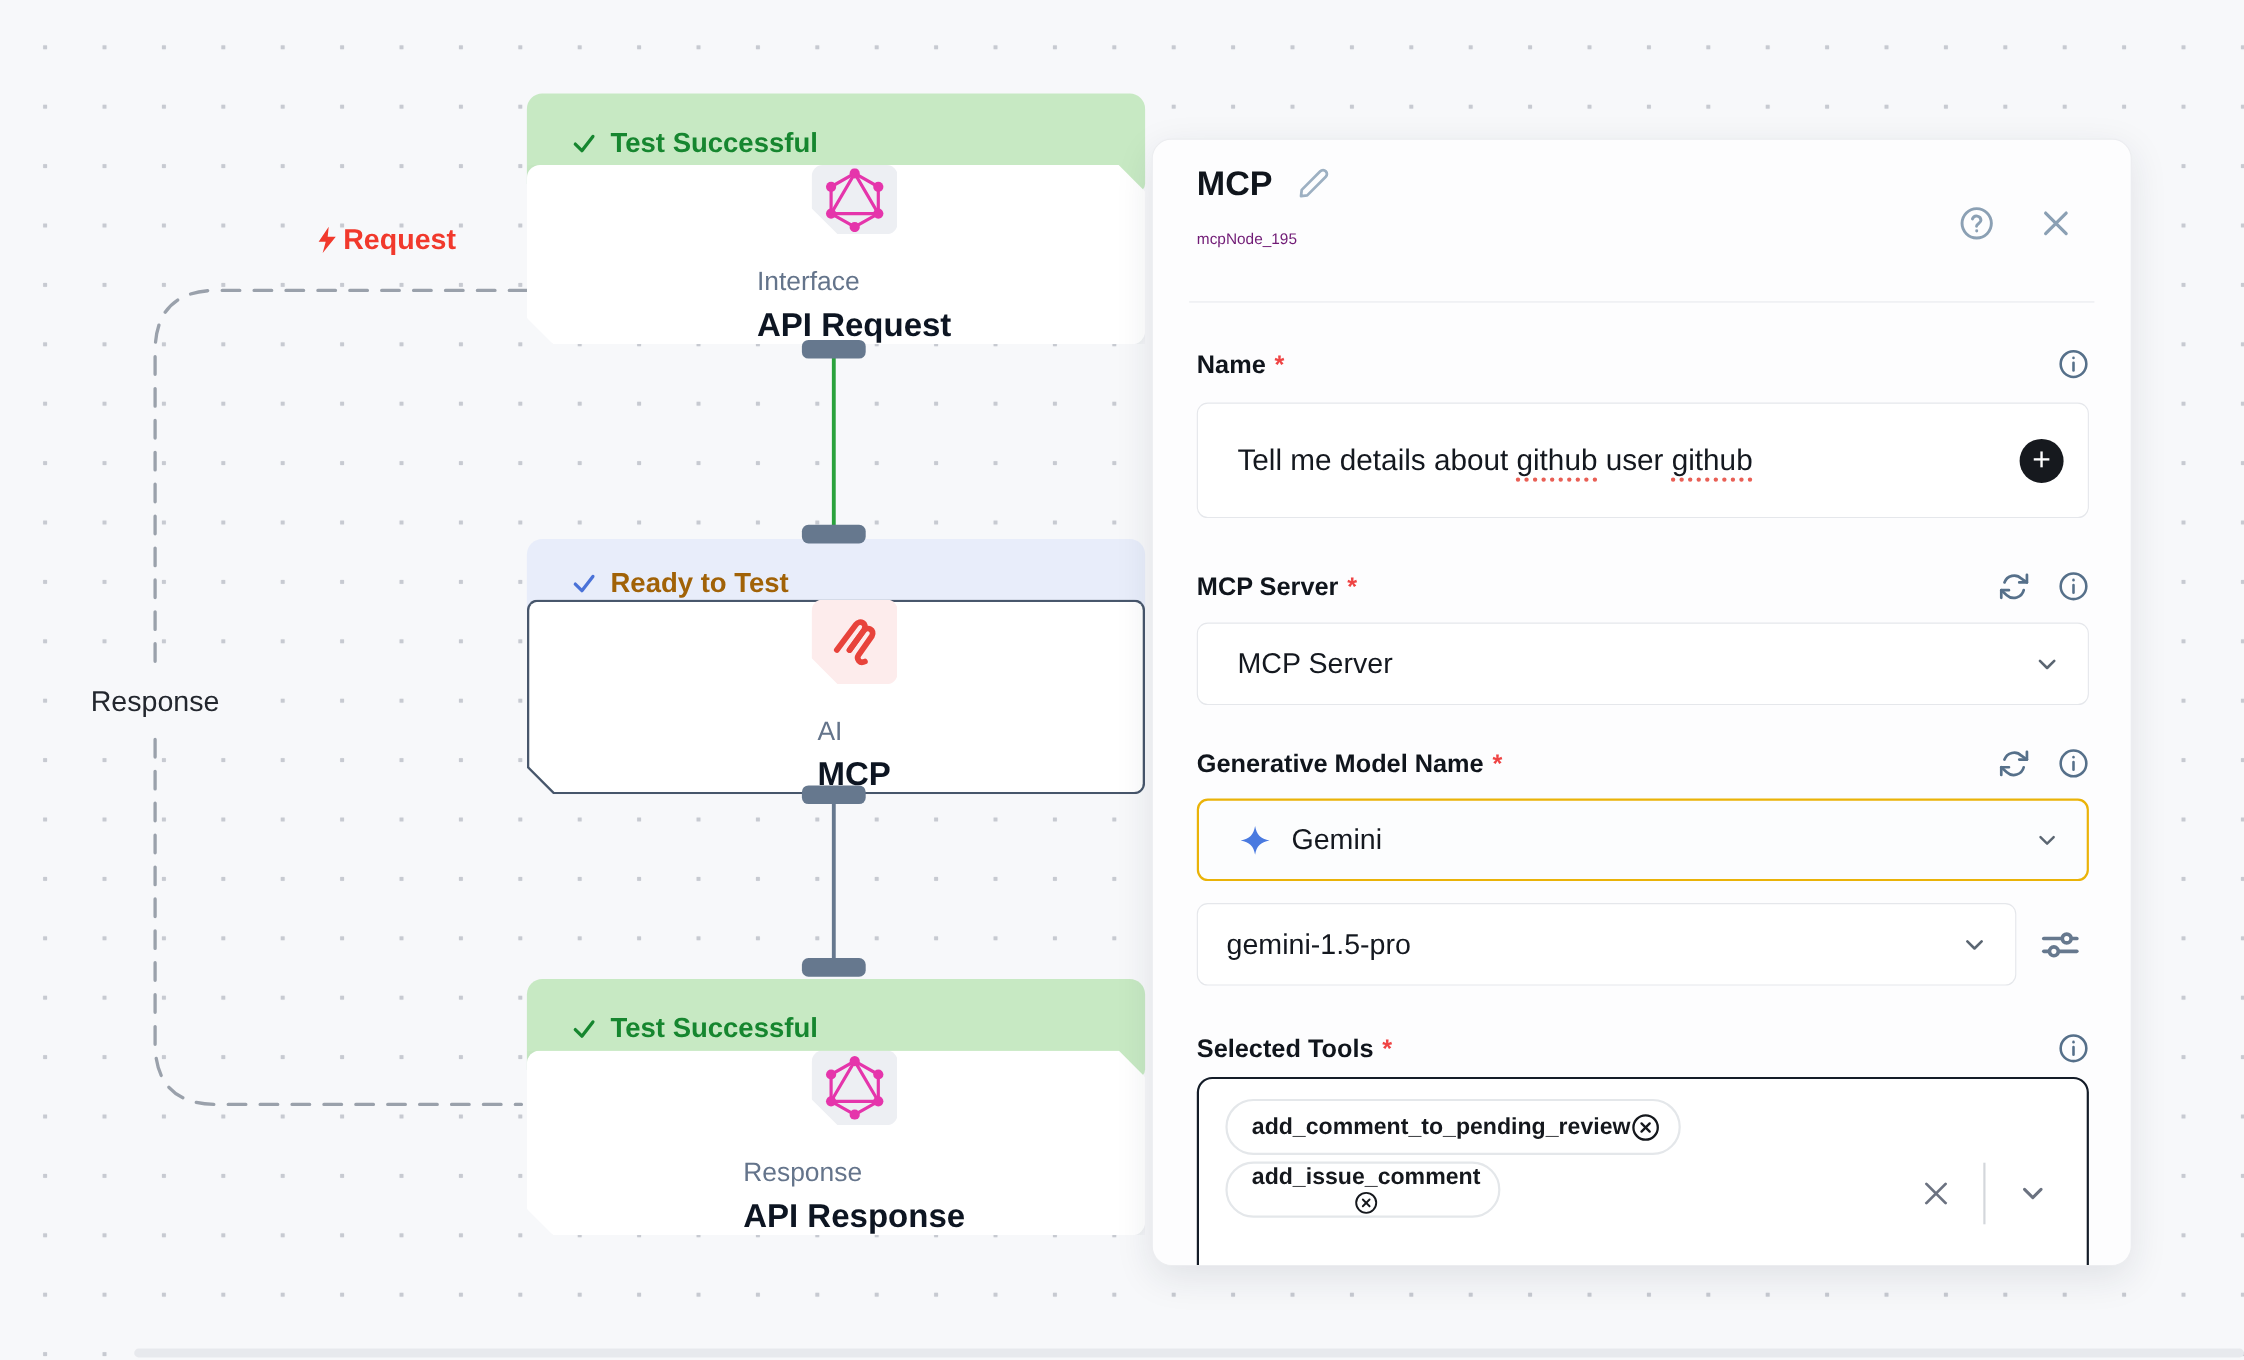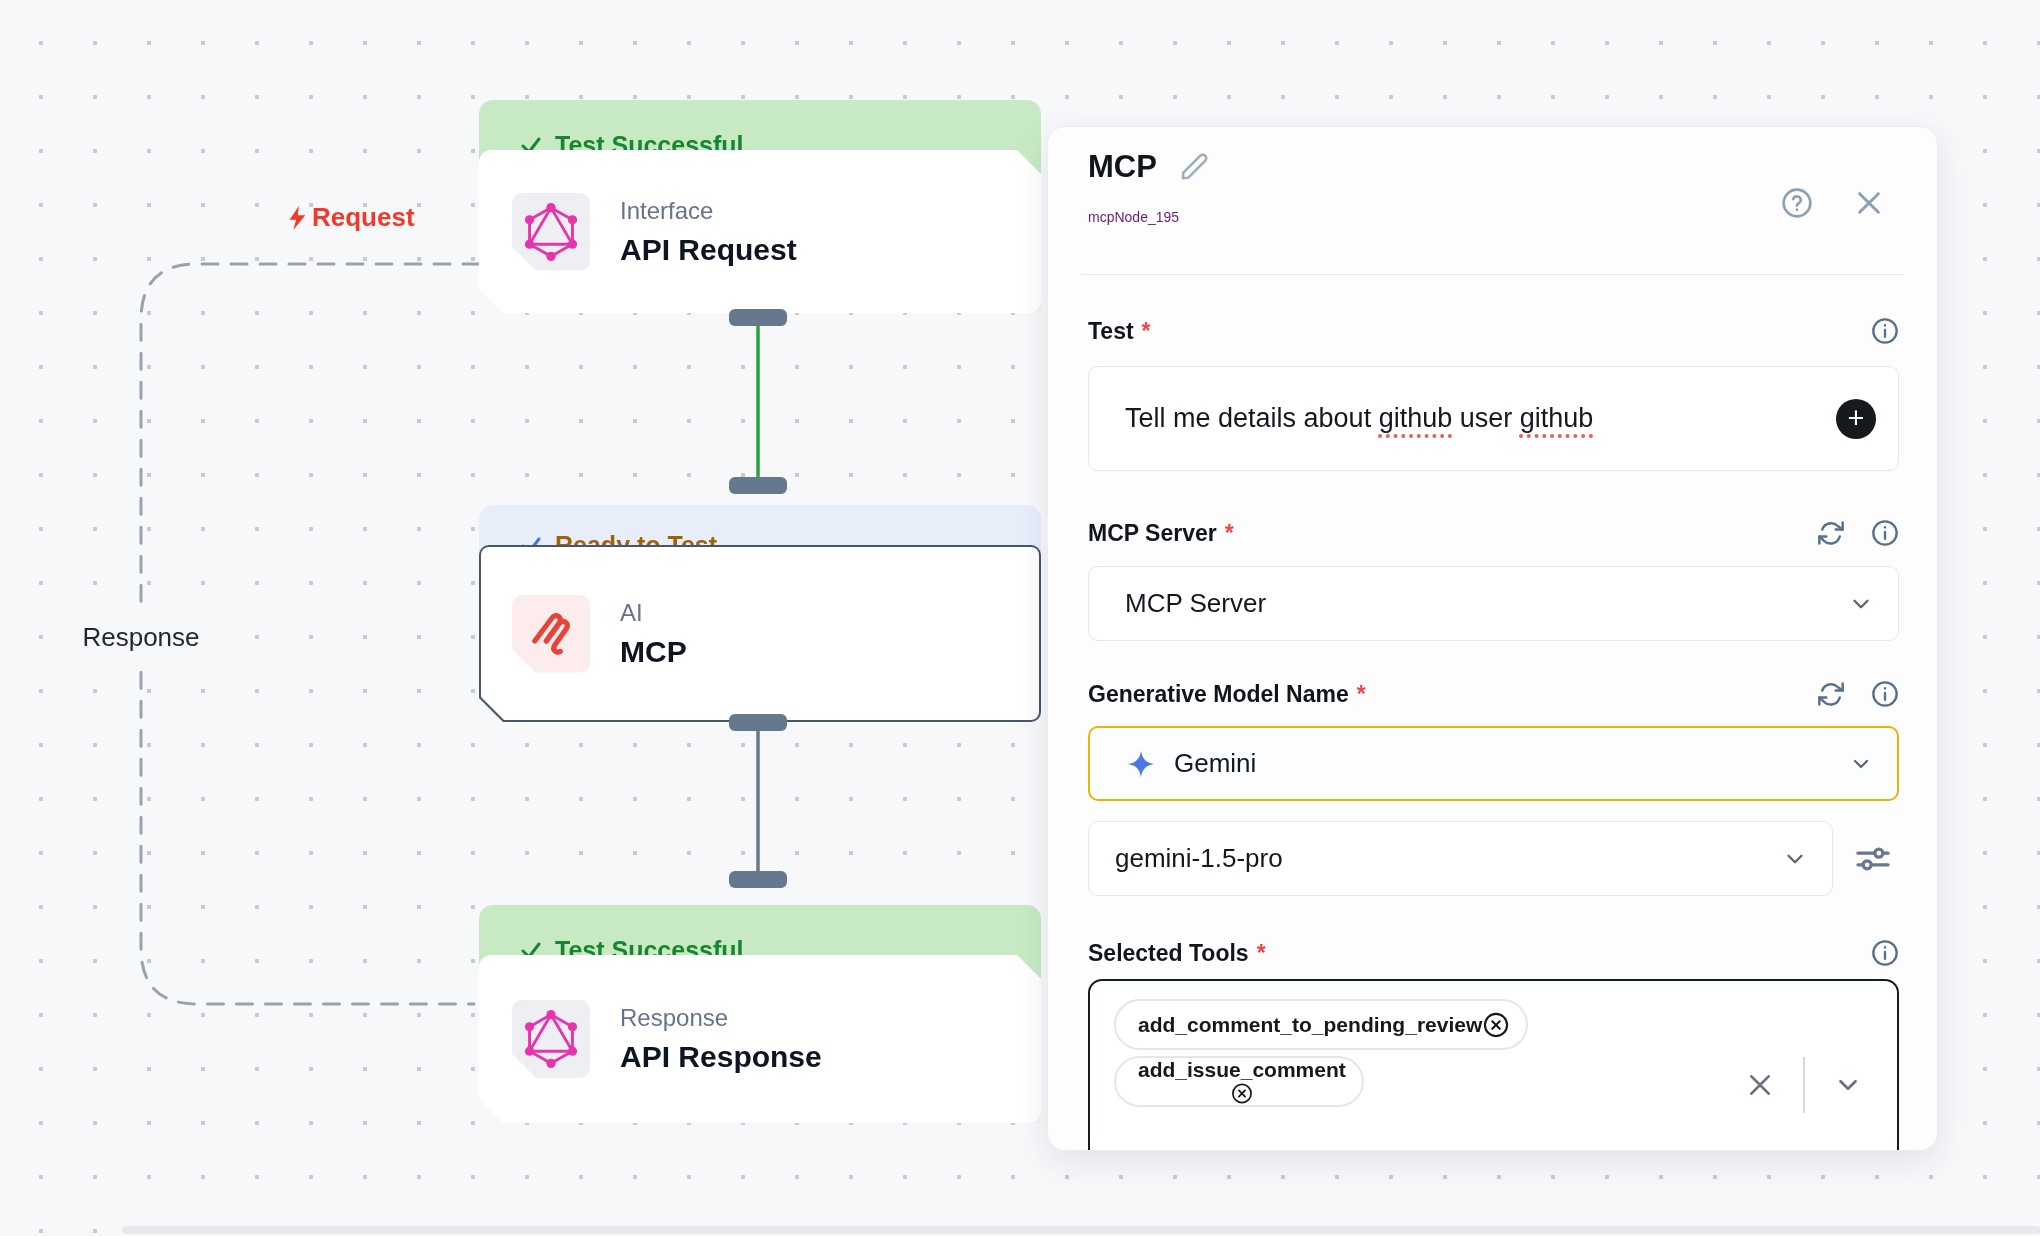--- a/index.html
+++ b/index.html
@@ -9,32 +9,32 @@
     background-color:#f7f8fa;
     background-image:radial-gradient(circle,#c7cad1 2.2px,transparent 2.3px);
     background-size:54px 54px;background-position:14px 16px;
   }
   svg{display:block}
   
   .flow-svg{position:absolute;left:0;top:0;pointer-events:none;}
   .node{position:absolute;left:479px;width:562px;}
   .banner{position:absolute;left:0;right:0;border-radius:14px 14px 8px 8px;
     display:flex;align-items:center;gap:12px;padding-left:40px;box-sizing:border-box;
-    font-size:25px;font-weight:700;margin-top:15px;}
+    font-size:25px;font-weight:700;}
   .banner .chk{flex:0 0 auto}
   .banner.success{background:#c7e9c3;color:#16862f;}
   .banner.ready{background:#e8edfa;color:#a16207;}
   .card{position:absolute;left:0;right:0;background:#fff;border-radius:12px;
     box-shadow:0 2px 10px rgba(20,30,50,.06);
     clip-path:polygon(0 0,calc(100% - 24px) 0,100% 24px,100% 100%,24px 100%,0 calc(100% - 24px));}
   .card-border{position:absolute;left:0;right:0;background:#47566b;border-radius:10px;
     clip-path:polygon(0 0,100% 0,100% 100%,24px 100%,0 calc(100% - 24px));}
   .card-inner{position:absolute;inset:2px;background:#fff;border-radius:8px;
     clip-path:polygon(0 0,100% 0,100% 100%,23px 100%,0 calc(100% - 23px));}
-  .card-row{position:absolute;inset:0;display:flex;align-items:center;gap:30px;padding-left:33px;}
+  .card-row{position:absolute;inset:0;display:flex;align-items:center;gap:30px;padding-left:33px;flex-direction:column;}
   .tile{width:78px;height:78px;border-radius:10px;display:flex;align-items:center;justify-content:center;
     clip-path:polygon(0 0,100% 0,100% 100%,24px 100%,0 calc(100% - 24px));}
   .tile.gql{background:#edeff3;}
   .tile.mcp{background:#fdecec;}
   .nlabels{display:flex;flex-direction:column;gap:8px;}
   .ncat{font-size:24px;color:#64748b;}
   .ntitle{font-size:30px;font-weight:700;color:#0d1522;}
   .handle{position:absolute;width:58px;height:17px;background:#66788e;border-radius:6px;}
   .floating-label{position:absolute;font-weight:700;display:flex;align-items:center;gap:4px;}
   .trigger{color:#f1392c;font-size:26px;}
@@ -210,21 +210,21 @@
     </svg>
     <svg width="32" height="32" viewBox="0 0 24 24" fill="none" stroke="#8ba0b4" stroke-width="2.2" stroke-linecap="round">
       <line x1="5" y1="5" x2="19" y2="19"></line>
         <line x1="19" y1="5" x2="5" y2="19"></line>
     </svg>
   </div>
 
   <div class="divider"></div>
 
   <div class="f-label-row" style="top:190px;">
-    <span class="f-label">Test</span>
+    <span class="f-label">Name</span>
     <span class="req">*</span>
     <span class="f-icons">
       <svg width="28" height="28" viewBox="0 0 24 24" fill="none" stroke="#56708a" stroke-width="2" stroke-linecap="round">
         <circle cx="12" cy="12" r="10"></circle>
           <line x1="12" y1="11" x2="12" y2="17"></line>
           <line x1="12" y1="7" x2="12" y2="7.2"></line>
       </svg>
     </span>
   </div>
   <div class="box query-box">

